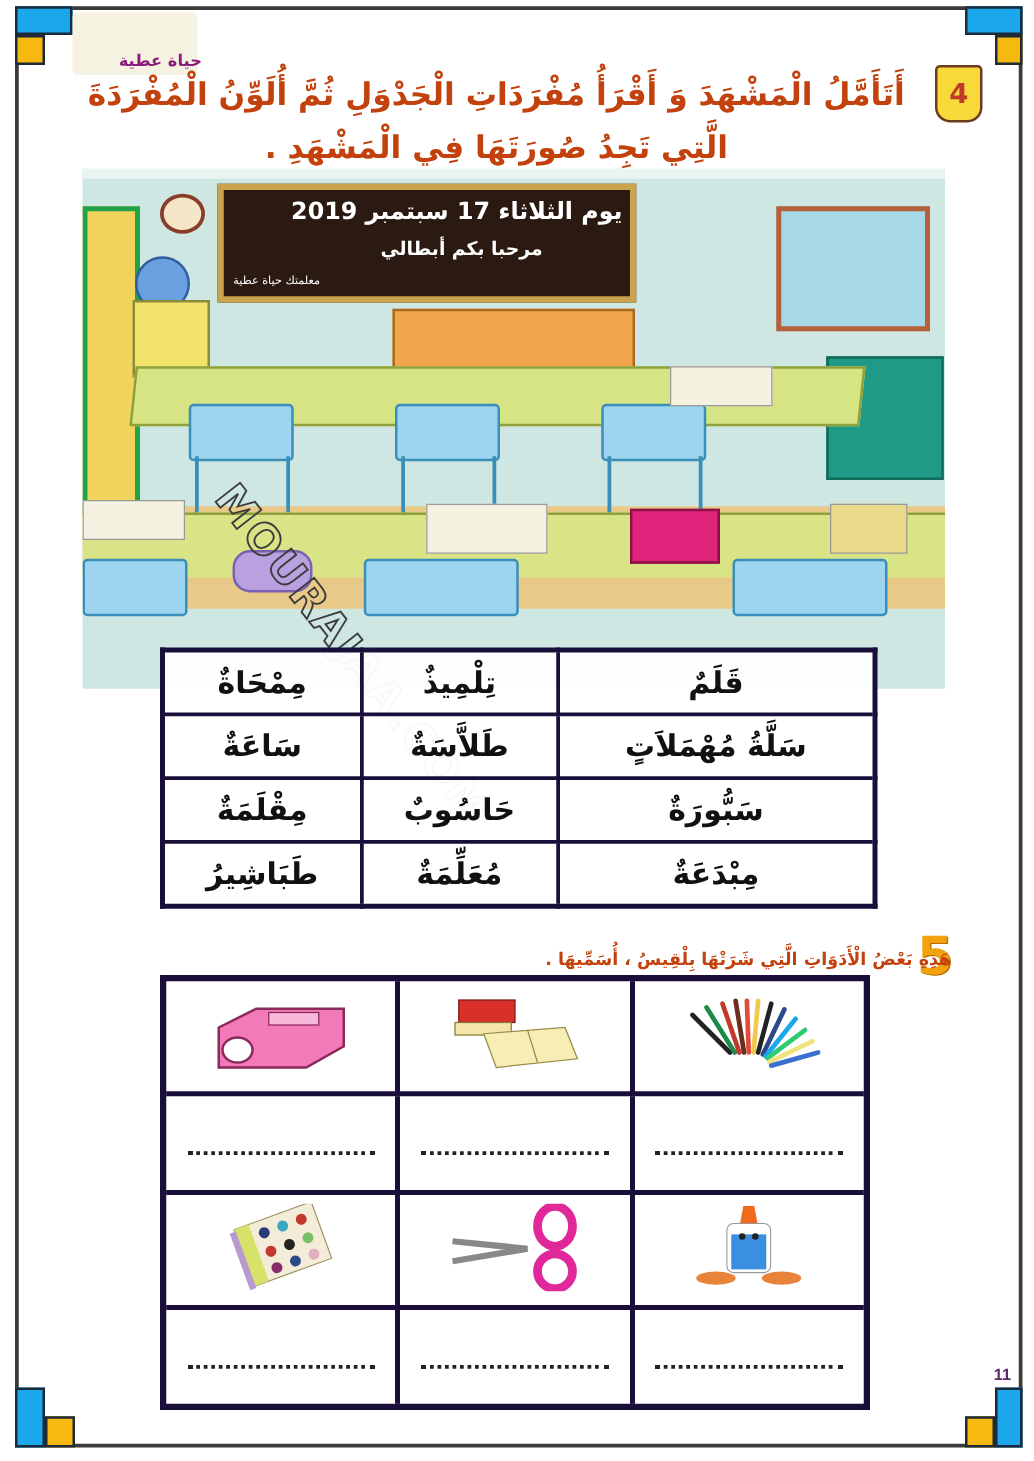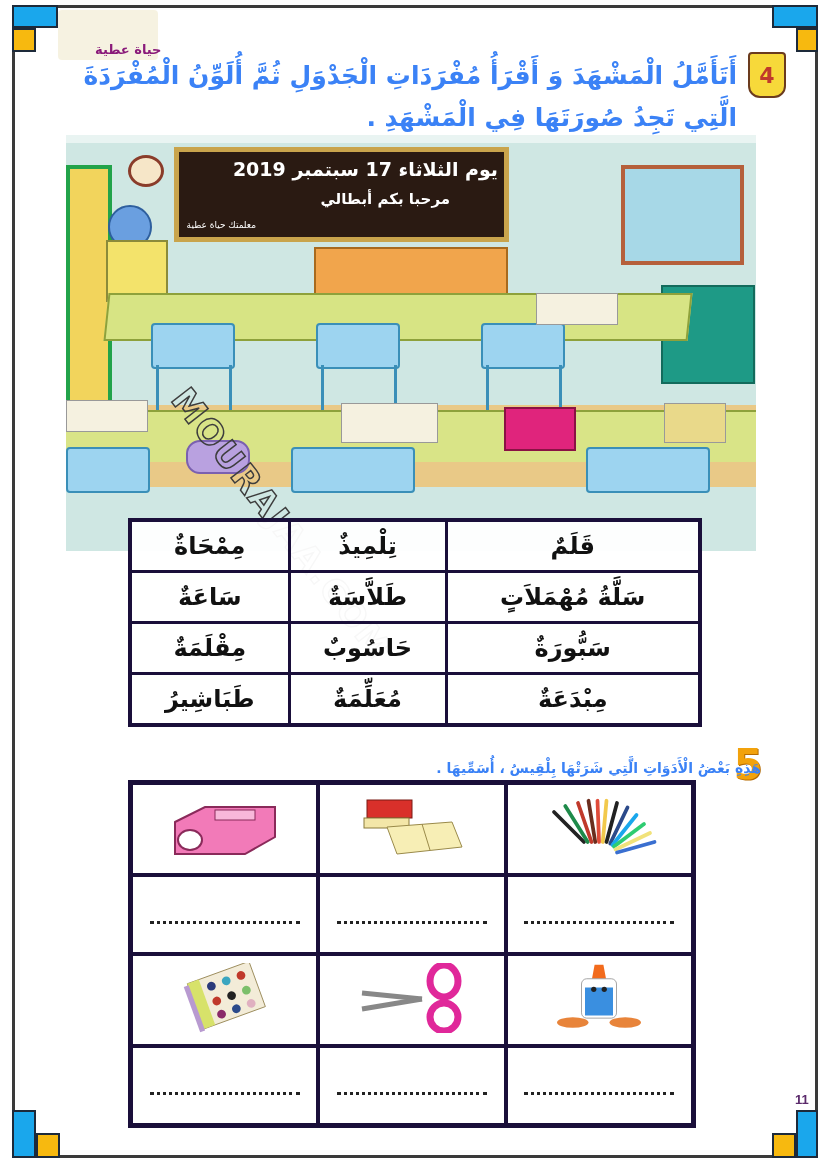--- a/index.html
+++ b/index.html
@@ -6,29 +6,29 @@
   body { width:827px; height:1169px; background:#ffffff; position:relative; overflow:hidden; font-family:"DejaVu Sans", sans-serif; }
   .frame { position:absolute; left:12px; top:5px; width:806px; height:1153px; border:3px solid #3a3a3a; border-left-width:3px; box-sizing:border-box; }
   .corner { position:absolute; box-sizing:border-box; border:2px solid #1d2a3a; }
   .blue { background:#1aa7ec; }
   .orange { background:#f7b90f; }
   .logo { position:absolute; left:58px; top:10px; width:100px; height:50px; background:#f5f0dc; opacity:.85; border-radius:4px; }
   .logo-text { position:absolute; left:60px; top:42px; font-size:13px; font-weight:bold; color:#8a1b7a; direction:rtl;margin-left:35px; }
   .q-icon { position:absolute; display:flex; align-items:center; justify-content:center; font-weight:bold; font-family:"DejaVu Sans", sans-serif; }
   .q4 { left:748px; top:52px; width:34px; height:42px; background:#f7d93a; color:#c0392b; font-size:22px; border-radius:4px 4px 12px 12px; border:2px solid #6b3b1e; }
   .q5 { left:728px; top:742px; width:40px; height:44px; color:#f2a20c; font-size:42px; text-shadow:1px 1px 0 #b66b00; }
-  .instr { position:absolute; direction:rtl; text-align:right; color:#3b82f6; font-weight:bold; font-family:"DejaVu Sans", sans-serif; }
+  .instr { position:absolute; direction:rtl; text-align:center; color:#c2410c; font-weight:bold; font-family:"DejaVu Sans", sans-serif; }
   .instr1 { right:90px; top:55px; font-size:25px; line-height:42px; width:680px; }
   .instr2 { right:66px; top:760px; font-size:14px; }
   .scene { position:absolute; left:66px; top:135px; width:690px; height:416px; background:#cfe7e3; overflow:hidden; }
   .wall-top { position:absolute; left:0; top:0; width:100%; height:8px; background:#e9f4f2; }
   .floor { position:absolute; left:0; top:270px; width:100%; height:82px; background:#e9c987; }
   .board { position:absolute; left:108px; top:12px; width:335px; height:95px; background:#2a1a12; border:5px solid #c9a44c; box-sizing:border-box; direction:rtl; color:#fff; font-weight:bold; }
   .board .l1 { position:absolute; right:6px; top:6px; font-size:19px; white-space:nowrap; }
-  .board .l2 { position:absolute; right:54px; top:38px; font-size:15px; white-space:nowrap; }
+  .board .l2 { position:absolute; right:70px; top:38px; font-size:15px; white-space:nowrap; }
   .board .l3 { position:absolute; right:248px; top:68px; font-size:9px; white-space:nowrap; font-weight:normal; }
   .clock { position:absolute; left:62px; top:20px; width:30px; height:26px; border-radius:50%; border:3px solid #8a3c2a; background:#f6e6c8; }
   .teacher-desk { position:absolute; left:248px; top:112px; width:190px; height:70px; background:#f1a54c; border:2px solid #a86a1e; }
   .table-back { position:absolute; left:40px; top:158px; width:580px; height:44px; background:#d7e484; border:2px solid #8ea13b; transform:skewX(-6deg); }
   .table-front { position:absolute; left:0; top:275px; width:690px; height:50px; background:#d9e487; border-top:2px solid #8ea13b; }
   .chair { position:absolute; width:80px; height:42px; background:#9dd4f0; border:2px solid #3a8fb8; border-radius:4px; }
   .chair-leg { position:absolute; width:70px; height:50px; border:3px solid #3a8fb8; border-top:none; }
   .window { position:absolute; left:555px; top:30px; width:115px; height:92px; background:#a7d8e7; border:4px solid #b5603b; }
   .bookcase { position:absolute; left:595px; top:150px; width:90px; height:95px; background:#1e9a86; border:2px solid #136b5c; }
   .book-open { position:absolute; width:80px; height:30px; background:#f5f1e0; border:1px solid #999; }

